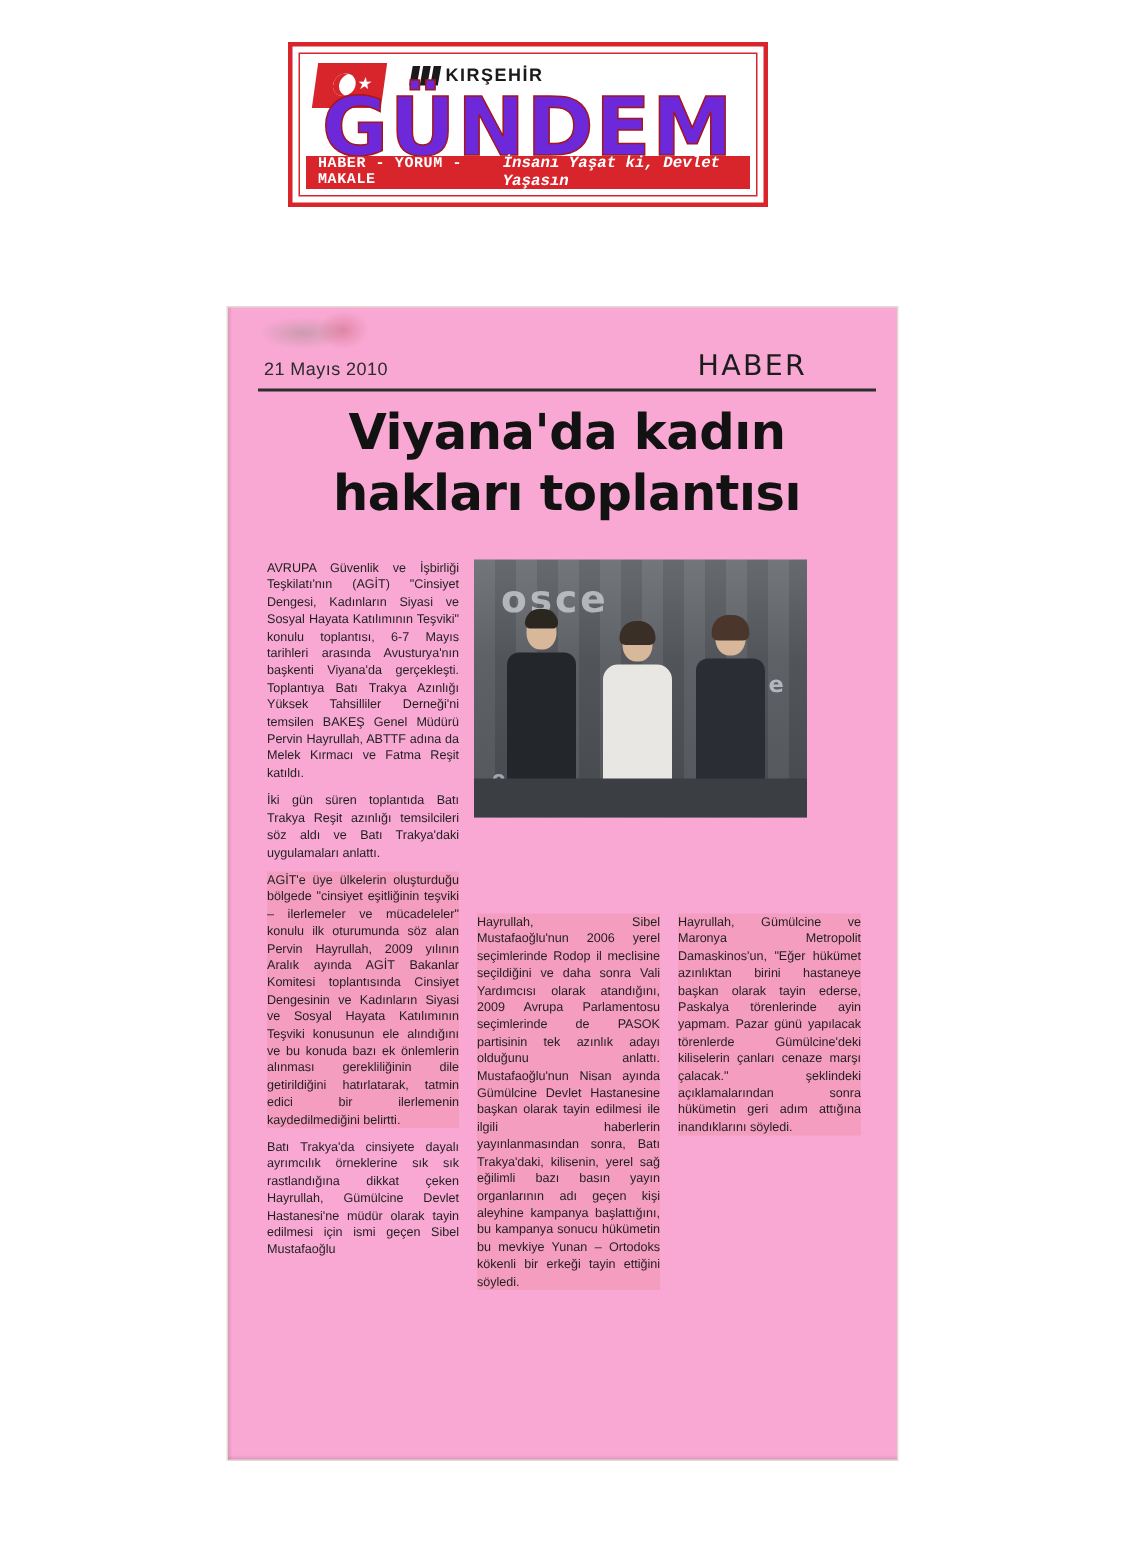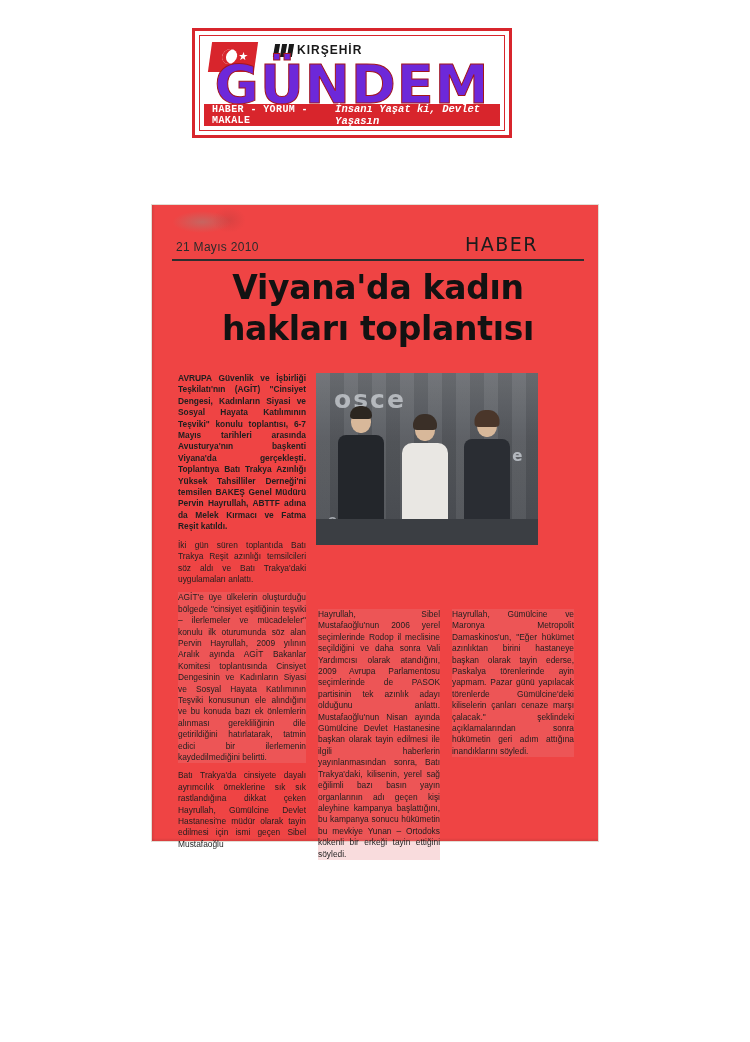--- a/index.html
+++ b/index.html
@@ -128,22 +128,22 @@
     font-weight: bold;
     font-style: italic;
   }
 
   
   .clipping {
     position: absolute;
     left: 152px;
     top: 205px;
     width: 446px;
-    height: 636px;
-    background: #ef4444;
+    height: 768px;
+    background: #f9a8d4;
     box-shadow: 0 0 0 1px #e2ddd4;
   }
   .clip-smudge {
     position: absolute;
     left: 20px;
     top: 6px;
     width: 60px;
     height: 22px;
     background: radial-gradient(ellipse at center, rgba(150,140,130,.45), rgba(150,140,130,0) 70%);
   }
@@ -296,21 +296,21 @@
   
   .col {
     position: absolute;
     font-size: 8.4px;
     line-height: 11.4px;
     color: #1f1f1f;
     text-align: justify;
     font-family: "Liberation Sans", sans-serif;
   }
   .col p { margin: 0 0 7px 0; }
-  .col .lead { font-weight: bold; }
+  .col .lead { font-weight: normal; }
   .col .hl { background: rgba(232,128,132,.28); }
   .col-1 { left: 26px; top: 168px; width: 128px; }
   .col-2 { left: 166px; top: 404px; width: 122px; }
   .col-3 { left: 300px; top: 404px; width: 122px; }
 
   .clip-edge-l { position:absolute; left:0; top:0; bottom:0; width:3px; background:linear-gradient(90deg, rgba(0,0,0,.10), rgba(0,0,0,0)); }
   .clip-edge-b { position:absolute; left:0; right:0; bottom:0; height:3px; background:linear-gradient(0deg, rgba(0,0,0,.10), rgba(0,0,0,0)); }
 </style>
 </head>
 <body>

